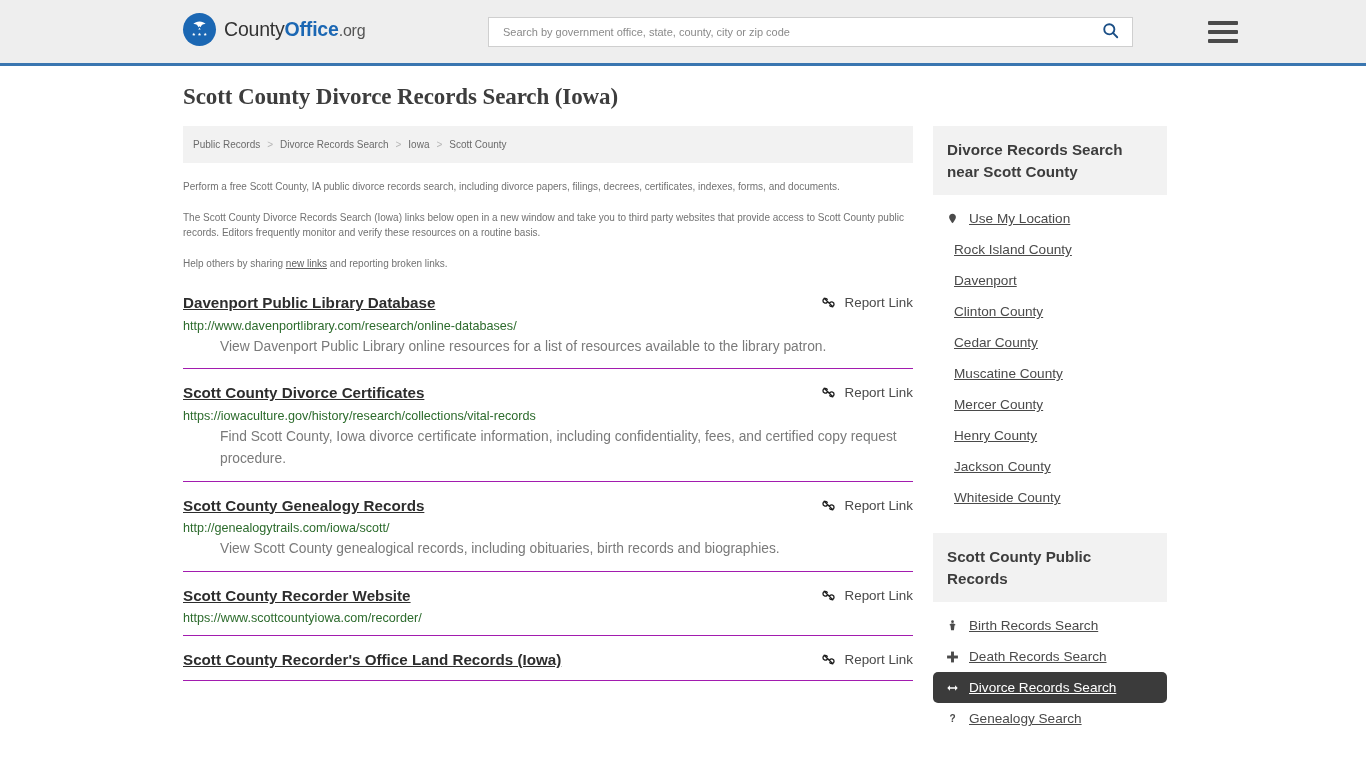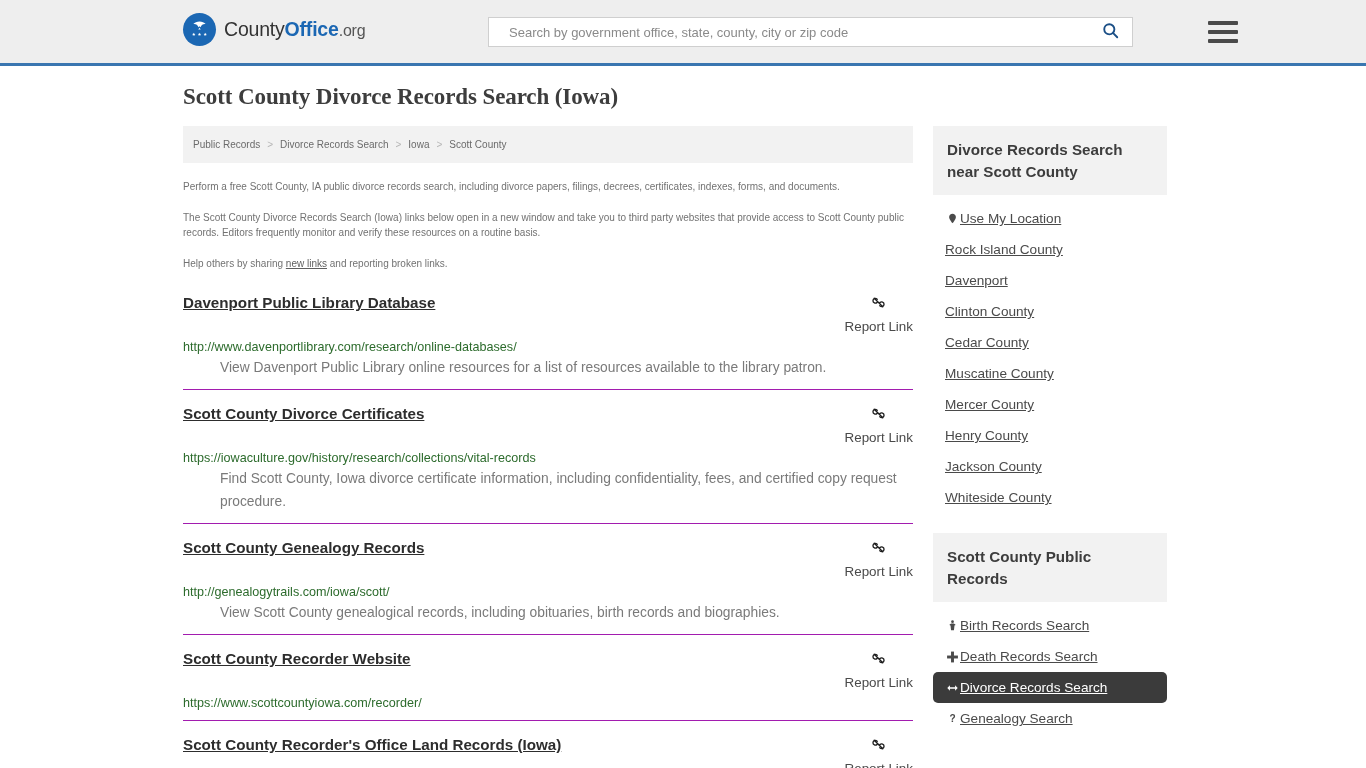--- a/index.html
+++ b/index.html
@@ -62,23 +62,23 @@
     height: 30px;
     display: flex;
     align-items: stretch;
   }
   #search-input {
     flex: 1;
     border: 1px solid #cfcfcf;
     border-right: none;
     background: #ffffff;
     font-family: "Liberation Sans", sans-serif;
-    font-size: 13px;
+    font-size: 11px;
     color: #0c4a6e;
-    padding: 0 20px;
+    padding: 0 14px;
     outline: none;
   }
   #search-input::placeholder { color: #8a8a8a; }
   #search-button {
     width: 44px;
     border: 1px solid #cfcfcf;
     border-left: none;
     background: #ffffff;
     display: flex;
     align-items: center;
@@ -182,21 +182,20 @@
   }
   .report-link {
     display: flex;
     align-items: center;
     gap: 8px;
     font-size: 13.4px;
     color: #4a4a4a;
     white-space: nowrap;
     cursor: pointer;
     margin-top: 1px;
-    flex-direction: column;
   }
   .report-link svg { display:block; }
   .result-url {
     display: block;
     font-size: 12.6px;
     color: #2c6b2c;
     margin-top: 6px;
     text-decoration: none;
     word-break: break-all;
   }
@@ -216,20 +215,21 @@
     font-size: 15.2px;
     font-weight: bold;
     color: #3d3d3d;
     line-height: 1.42;
   }
   .side-list { padding: 8px 0 0 0; margin: 0; list-style: none; }
   .side-list li { margin: 0; }
   .side-link {
     display: flex;
     align-items: center;
+    gap: 9px;
     padding: 8px 12px;
     font-size: 13.6px;
     color: #4a4a4a;
     text-decoration: none;
     border-radius: 5px;
     cursor: pointer;
   }
   .side-link .label { text-decoration: underline; }
   .side-link.active {
     background: #3b3b3b;

